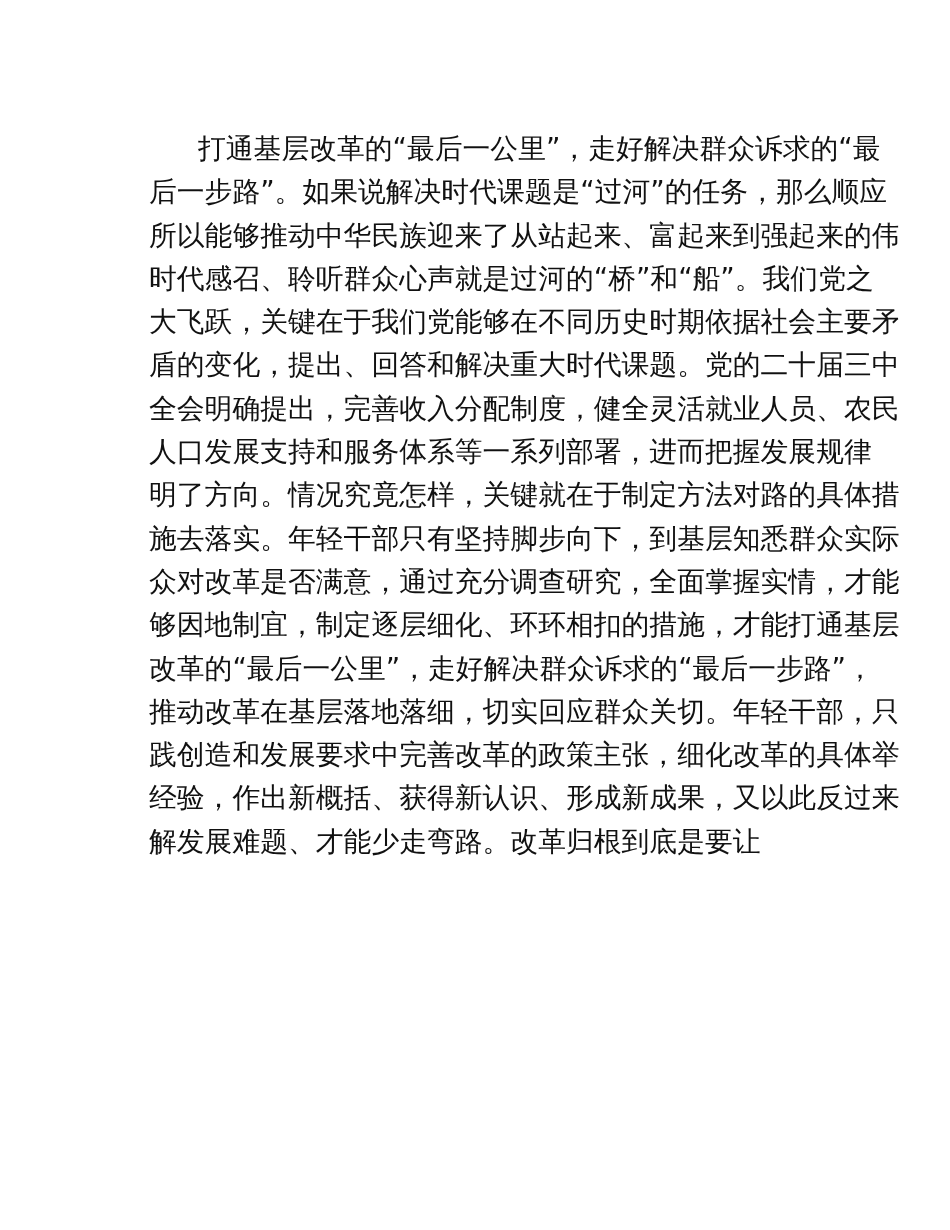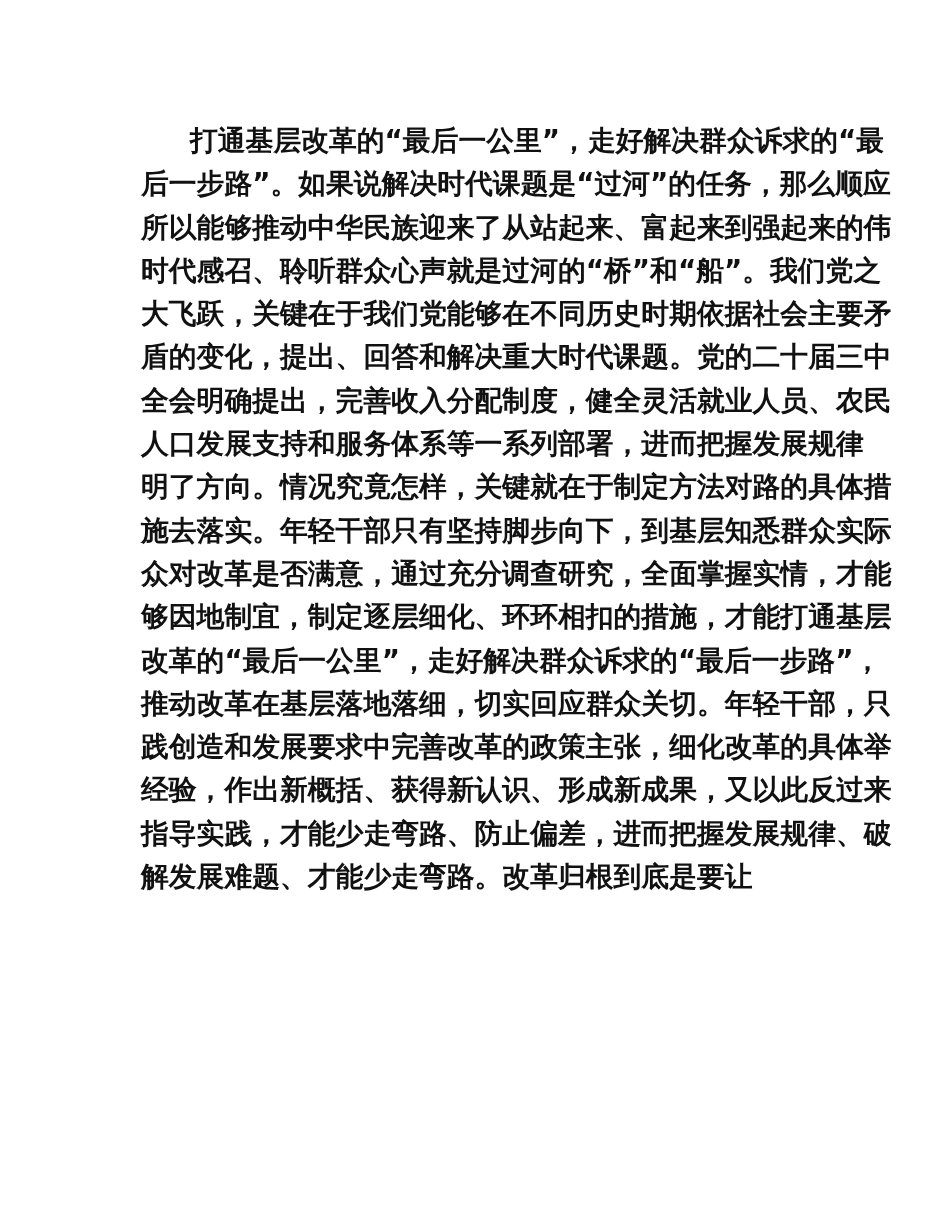--- a/index.html
+++ b/index.html
@@ -19,26 +19,25 @@
       top: 0;
       width: 950px;
       height: 1230px;
       background: #ffffff;
     }
     .paragraph {
       position: absolute;
       left: 141px;
       top: 119px;
       width: 672px;
-      margin: 0;
+      margin: 8px;
       font-family: "DejaVu Sans", sans-serif;
       font-size: 27.8px;
       line-height: 43.3px;
       color: #111111;
-      font-weight: bold;
     }
     .line {
       display: block;
       white-space: nowrap;
       height: 43.3px;
       letter-spacing: 0px;
     }
     .line.indent {
       padding-left: 49px;
     }
@@ -57,16 +56,15 @@
     <span class="line">全会明确提出，完善收入分配制度，健全灵活就业人员、农民</span>
     <span class="line">人口发展支持和服务体系等一系列部署，进而把握发展规律</span>
     <span class="line">明了方向。情况究竟怎样，关键就在于制定方法对路的具体措</span>
     <span class="line">施去落实。年轻干部只有坚持脚步向下，到基层知悉群众实际</span>
     <span class="line">众对改革是否满意，通过充分调查研究，全面掌握实情，才能</span>
     <span class="line">够因地制宜，制定逐层细化、环环相扣的措施，才能打通基层</span>
     <span class="line">改革的“最后一公里”，走好解决群众诉求的“最后一步路”，</span>
     <span class="line">推动改革在基层落地落细，切实回应群众关切。年轻干部，只</span>
     <span class="line">践创造和发展要求中完善改革的政策主张，细化改革的具体举</span>
     <span class="line">经验，作出新概括、获得新认识、形成新成果，又以此反过来</span>
-    <span class="line">指导实践，才能少走弯路、防止偏差，进而把握发展规律、破</span>
     <span class="line">解发展难题、才能少走弯路。改革归根到底是要让</span>
   </p>
 </div>
 
 </body></html>

